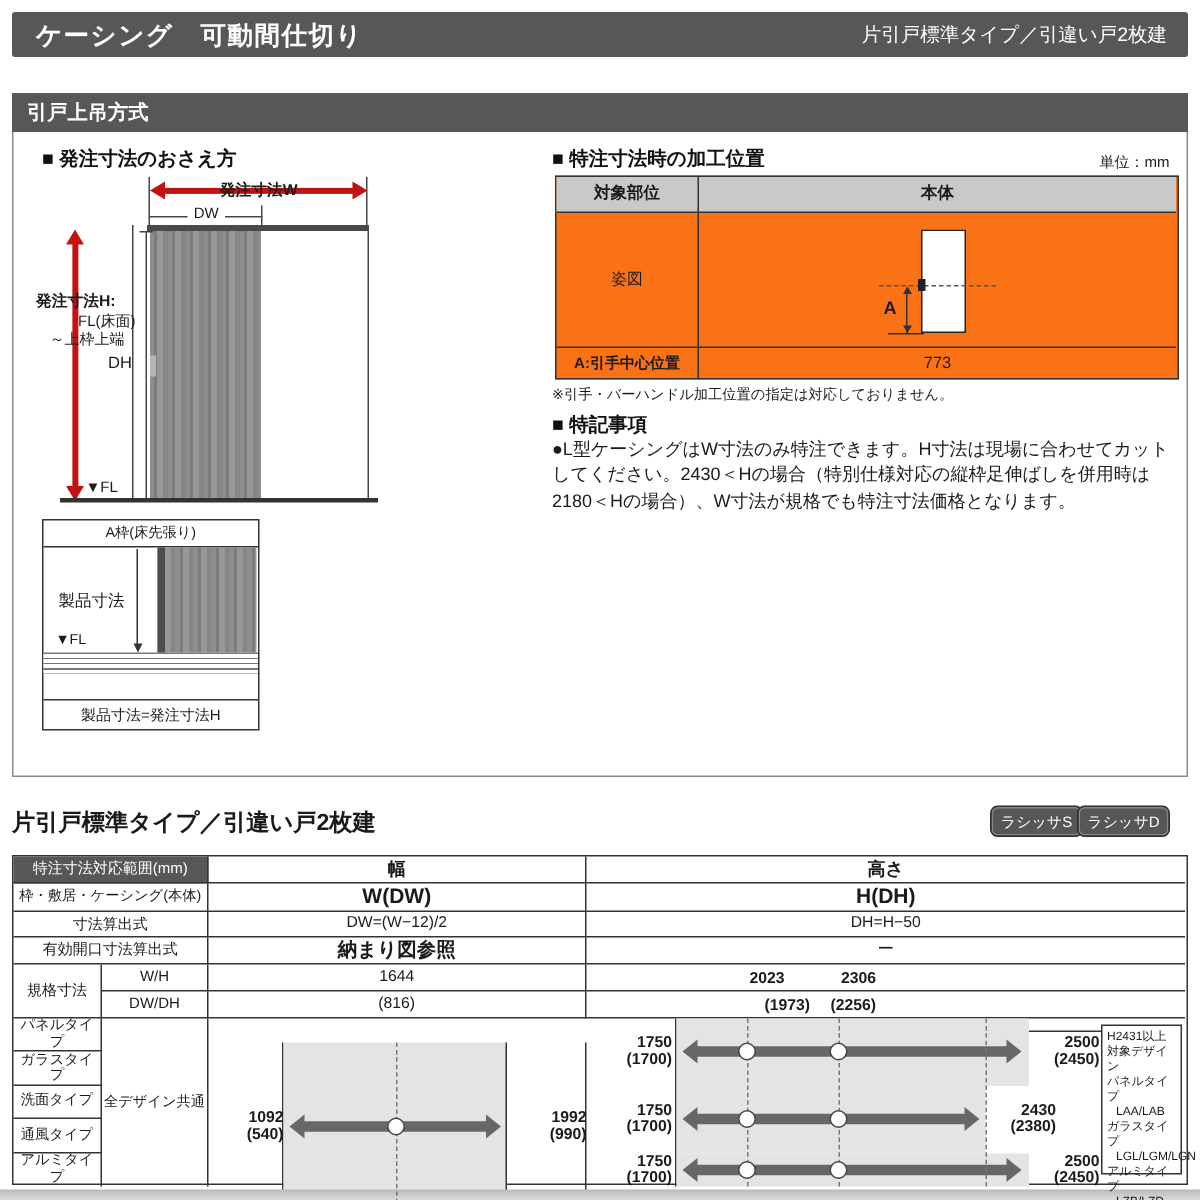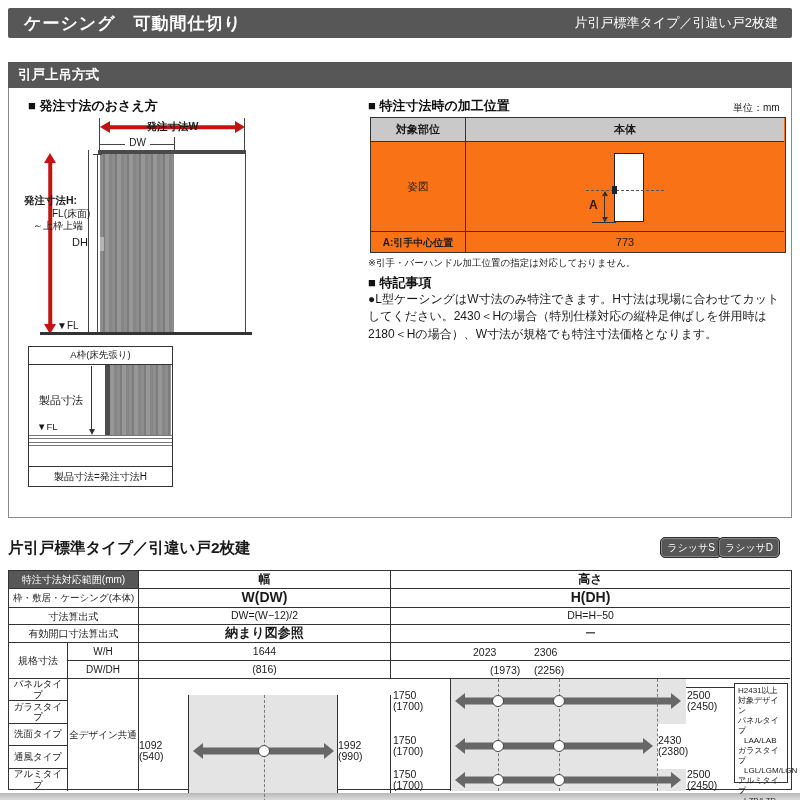--- a/index.html
+++ b/index.html
@@ -47,21 +47,21 @@
   .tick { background:#444; }
   .vdash { position:absolute; top:0; bottom:0; width:0; border-left:1px dashed #777; z-index:2; }
 
   
   .cell { position:absolute; display:flex; align-items:center; justify-content:center; font-size:10px; text-align:center; line-height:1.1; }
   .br { border-right:1px solid #333; }
   .bb { border-bottom:1px solid #333; }
   .dark { background:#575757; color:#fff; }
   .graybg { background:#c9c9c9; }
   .big { font-size:14px; font-weight:bold; }
-  .stack { position:absolute; font-size:10.5px; line-height:11px; text-align:left; z-index:3; }
+  .stack { position:absolute; font-size:10.5px; line-height:11px; text-align:right; z-index:3;font-weight:bold; }
 
   .btn { position:absolute; width:62px; height:21px; background:#575757; border:1px solid #2e2e2e; border-radius:5px;
          color:#fff; font-size:10px; display:flex; align-items:center; justify-content:center; box-shadow:inset 0 0 0 1px #888; }
 
   .callout { position:absolute; border:1px solid #333; background:#fff; font-size:8px; line-height:1.25; padding:2px 2px 2px 3px; z-index:4; }
   .callout div.ind { padding-left:6px; }
 </style>
 </head>
 <body>
 

